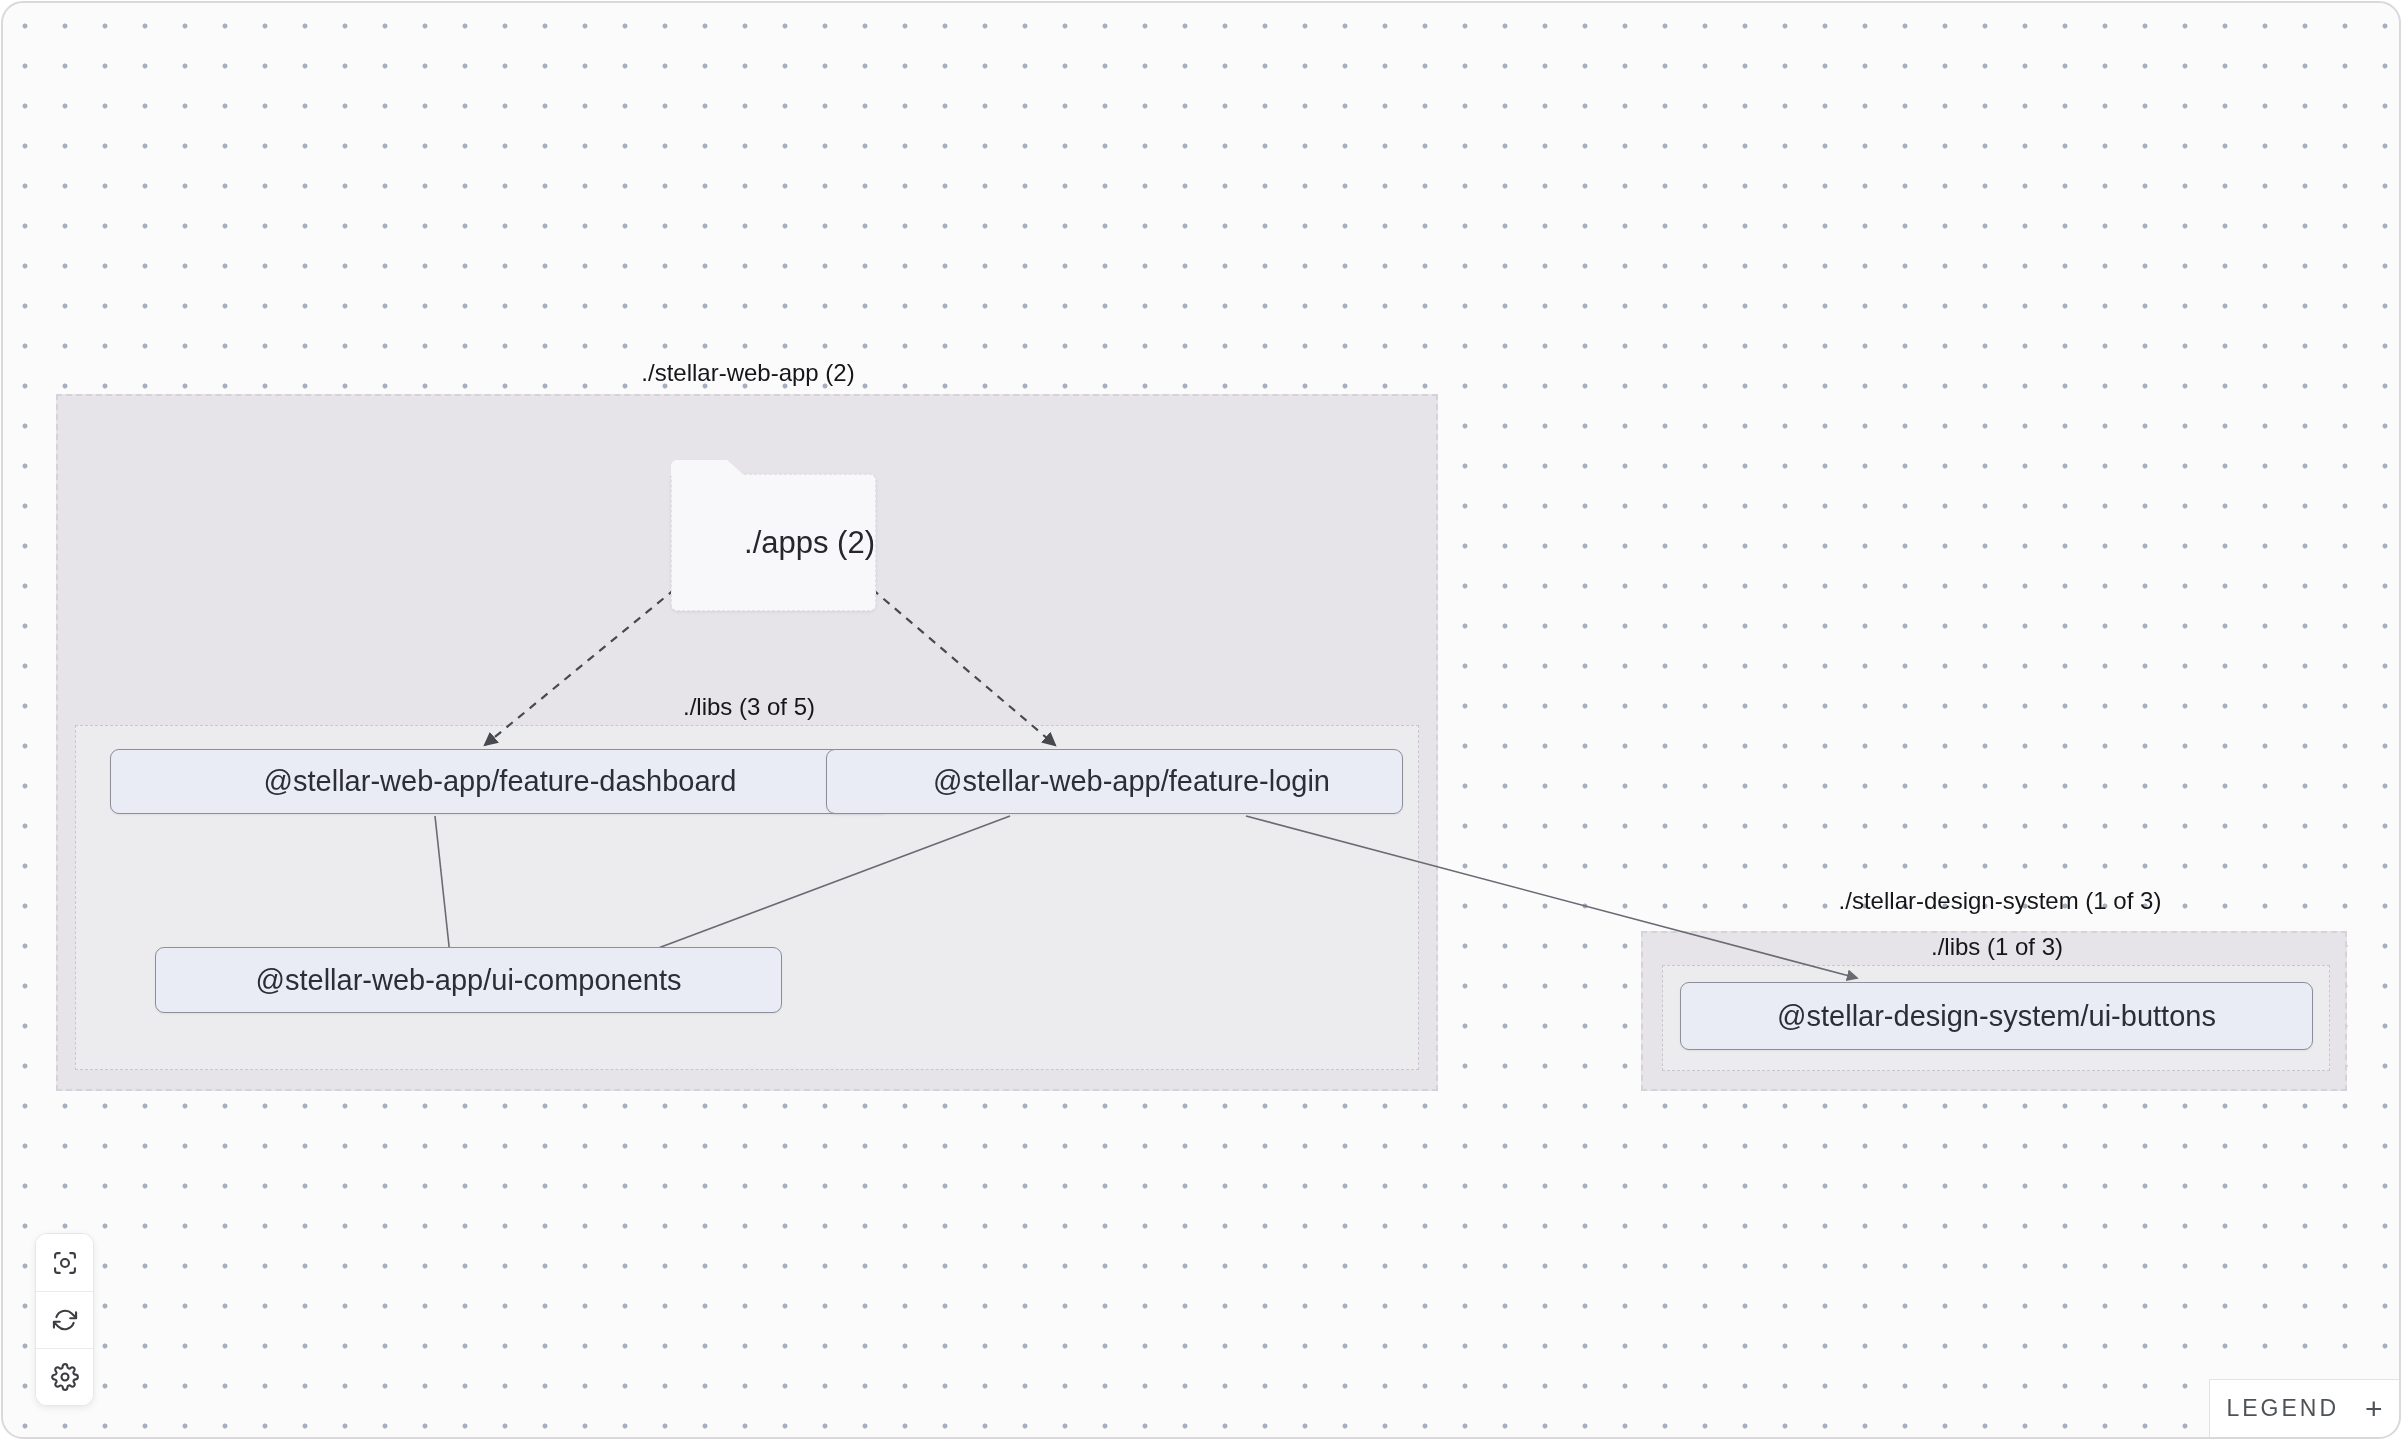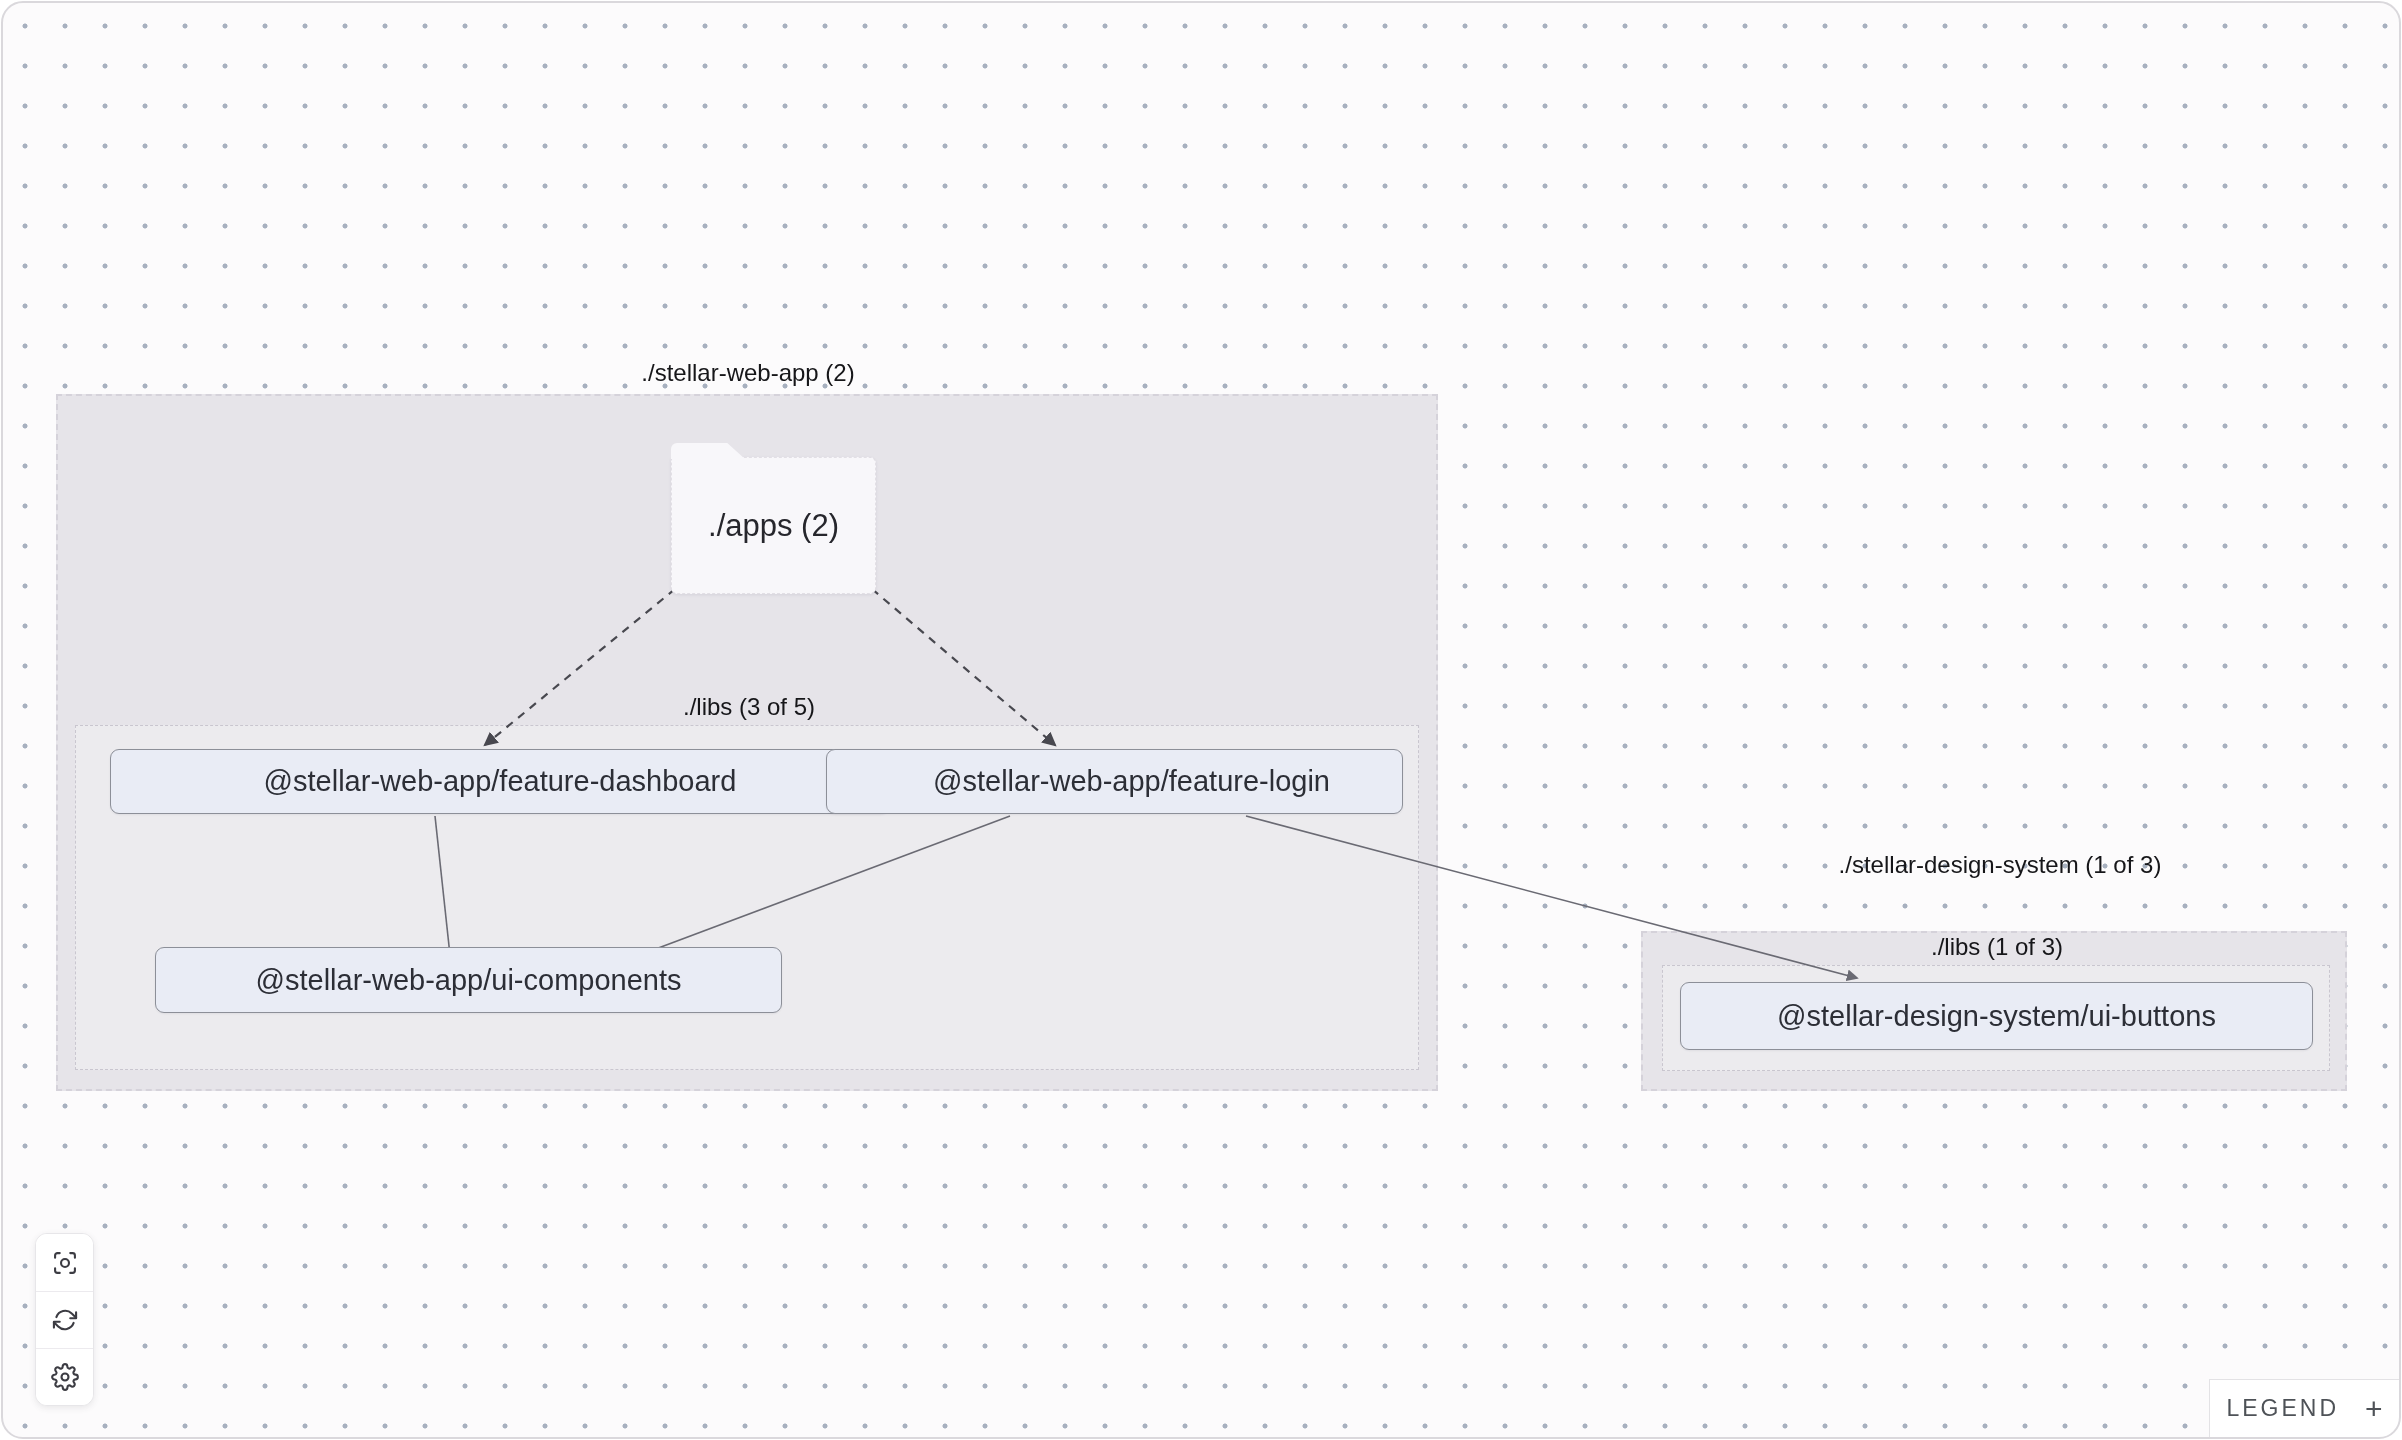--- a/index.html
+++ b/index.html
@@ -89,40 +89,40 @@
     <div class="group" style="left:53px;top:391px;width:1382px;height:697px;"></div>
 
     <div class="group-inner" style="left:72px;top:722px;width:1344px;height:345px;"></div>
 
     <div class="group" style="left:1638px;top:928px;width:706px;height:160px;"></div>
 
     <div class="group-inner" style="left:1659px;top:962px;width:668px;height:106px;"></div>
 
     <div class="group-label" style="left:745px;top:352px;">./stellar-web-app (2)</div>
     <div class="group-label" style="left:746px;top:686px;">./libs (3 of 5)</div>
-    <div class="group-label" style="left:1997px;top:844px;">./stellar-design-system (1 of 3)</div>
+    <div class="group-label" style="left:1997px;top:880px;">./stellar-design-system (1 of 3)</div>
     <div class="group-label" style="left:1994px;top:926px;">./libs (1 of 3)</div>
 
     <svg id="edges" width="2402" height="1440">
       <defs>
         <marker id="arrow-dark" viewBox="0 0 10 10" refX="8.5" refY="5" markerWidth="6.5" markerHeight="6.5" orient="auto">
           <path d="M0,0 L10,5 L0,10 z" fill="#48484f"></path>
         </marker>
         <marker id="arrow-gray" viewBox="0 0 10 10" refX="8.5" refY="5" markerWidth="7.5" markerHeight="7.5" orient="auto">
           <path d="M0,0 L10,5 L0,10 z" fill="#6a6a73"></path>
         </marker>
       </defs>
       <path class="edge-dashed" marker-end="url(#arrow-dark)" d="M672,586 L482,742"></path>
       <path class="edge-dashed" marker-end="url(#arrow-dark)" d="M869,586 L1052,742"></path>
       <path class="edge-solid" marker-end="url(#arrow-gray)" d="M432,813 L450,980"></path>
       <path class="edge-solid" marker-end="url(#arrow-gray)" d="M1007,813 L562,980"></path>
       <path class="edge-solid" marker-end="url(#arrow-gray)" d="M1243,813 L1854,975"></path>
     </svg>
 
-    <div class="folder" style="left:668px;top:454px;width:205px;height:137px;">
+    <div class="folder" style="left:668px;top:471px;width:205px;height:137px;justify-content:flex-end;">
       <div class="folder-tab"></div>
       <span>./apps (2)</span>
     </div>
 
     <div class="node" style="left:107px;top:746px;width:780px;height:65px;align-items:center;">
       <span>@stellar-web-app/feature-dashboard</span>
     </div>
     <div class="node" style="left:823px;top:746px;width:577px;height:65px;padding-left:34px;">
       <span>@stellar-web-app/feature-login</span>
     </div>

